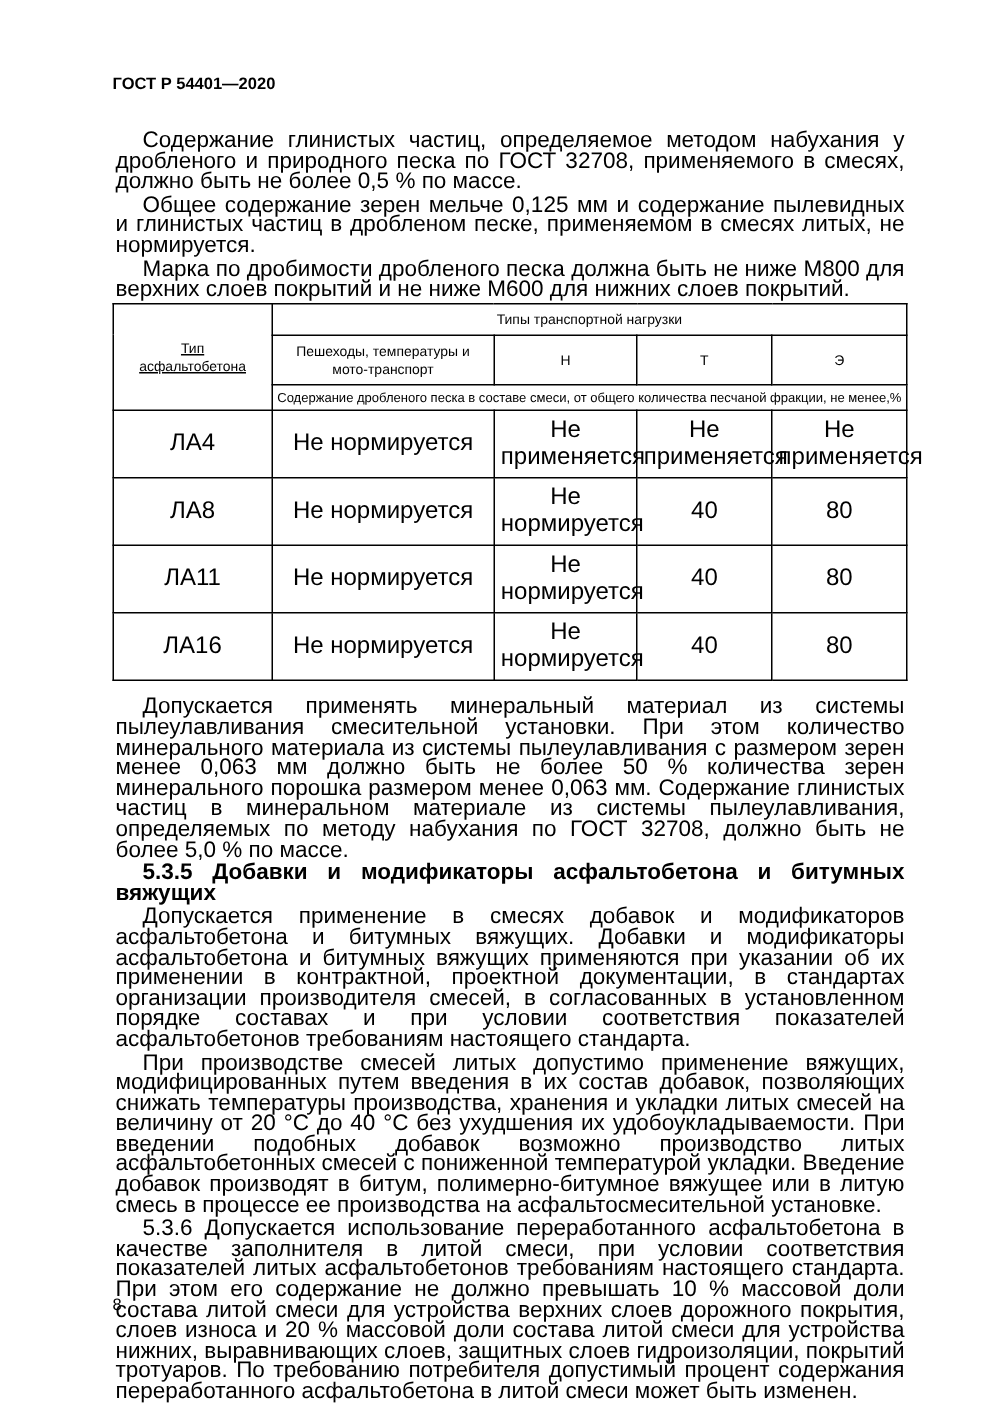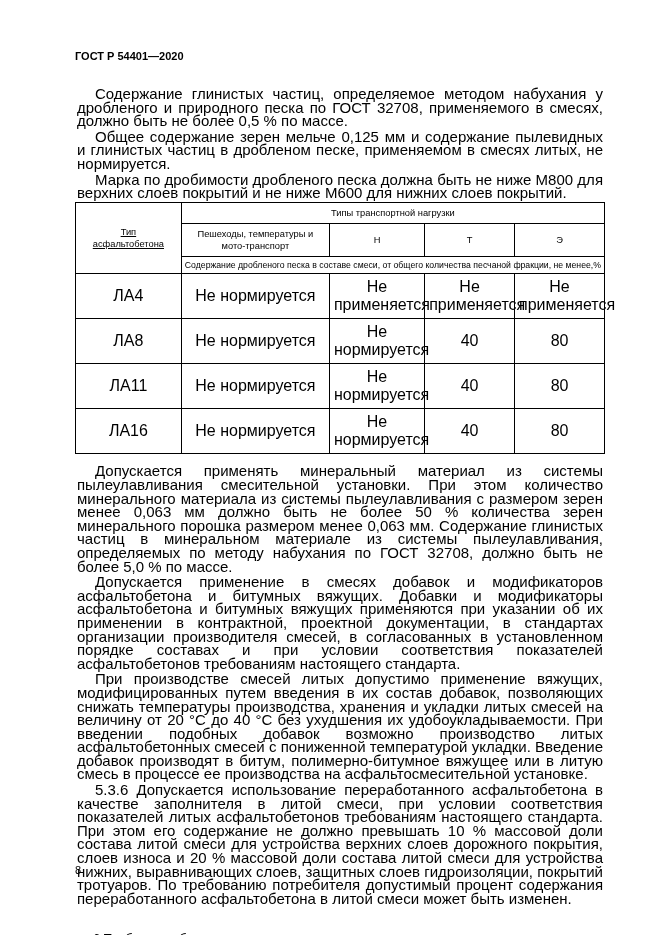--- a/index.html
+++ b/index.html
@@ -91,20 +91,21 @@
         <td class="data">Не нормируется</td>
         <td class="data">Не нормируется</td>
         <td class="data">40</td>
         <td class="data">80</td>
       </tr>
     </tbody>
   </table>
 
   <p class="para">Допускается применять минеральный материал из системы пылеулавливания смесительной установки. При этом количество минерального материала из системы пылеулавливания с размером зерен менее 0,063 мм должно быть не более 50 % количества зерен минерального порошка размером менее 0,063 мм. Содержание глинистых частиц в минеральном материале из системы пылеулавливания, определяемых по методу набухания по ГОСТ 32708, должно быть не более 5,0 % по массе.</p>
 
+  <p class="para bold-head">5.3.5 Добавки и модификаторы асфальтобетона и битумных вяжущих</p>
   <p class="para">Допускается применение в смесях добавок и модификаторов асфальтобетона и битумных вяжущих. Добавки и модификаторы асфальтобетона и битумных вяжущих применяются при указании об их применении в контрактной, проектной документации, в стандартах организации производителя смесей, в согласованных в установленном порядке составах и при условии соответствия показателей асфальтобетонов требованиям настоящего стандарта.</p>
   <p class="para">При производстве смесей литых допустимо применение вяжущих, модифицированных путем введения в их состав добавок, позволяющих снижать температуры производства, хранения и укладки литых смесей на величину от 20 °С до 40 °С без ухудшения их удобоукладываемости. При введении подобных добавок возможно производство литых асфальтобетонных смесей с пониженной температурой укладки. Введение добавок производят в битум, полимерно-битумное вяжущее или в литую смесь в процессе ее производства на асфальтосмесительной установке.</p>
   <p class="para">5.3.6 Допускается использование переработанного асфальтобетона в качестве заполнителя в литой смеси, при условии соответствия показателей литых асфальтобетонов требованиям настоящего стандарта. При этом его содержание не должно превышать 10 % массовой доли состава литой смеси для устройства верхних слоев дорожного покрытия, слоев износа и 20 % массовой доли состава литой смеси для устройства нижних, выравнивающих слоев, защитных слоев гидроизоляции, покрытий тротуаров. По требованию потребителя допустимый процент содержания переработанного асфальтобетона в литой смеси может быть изменен.</p>
 
   <h2 class="chapter">6 Требования безопасности</h2>
 
   <div class="page-number">8</div>
 
 </div>
 

